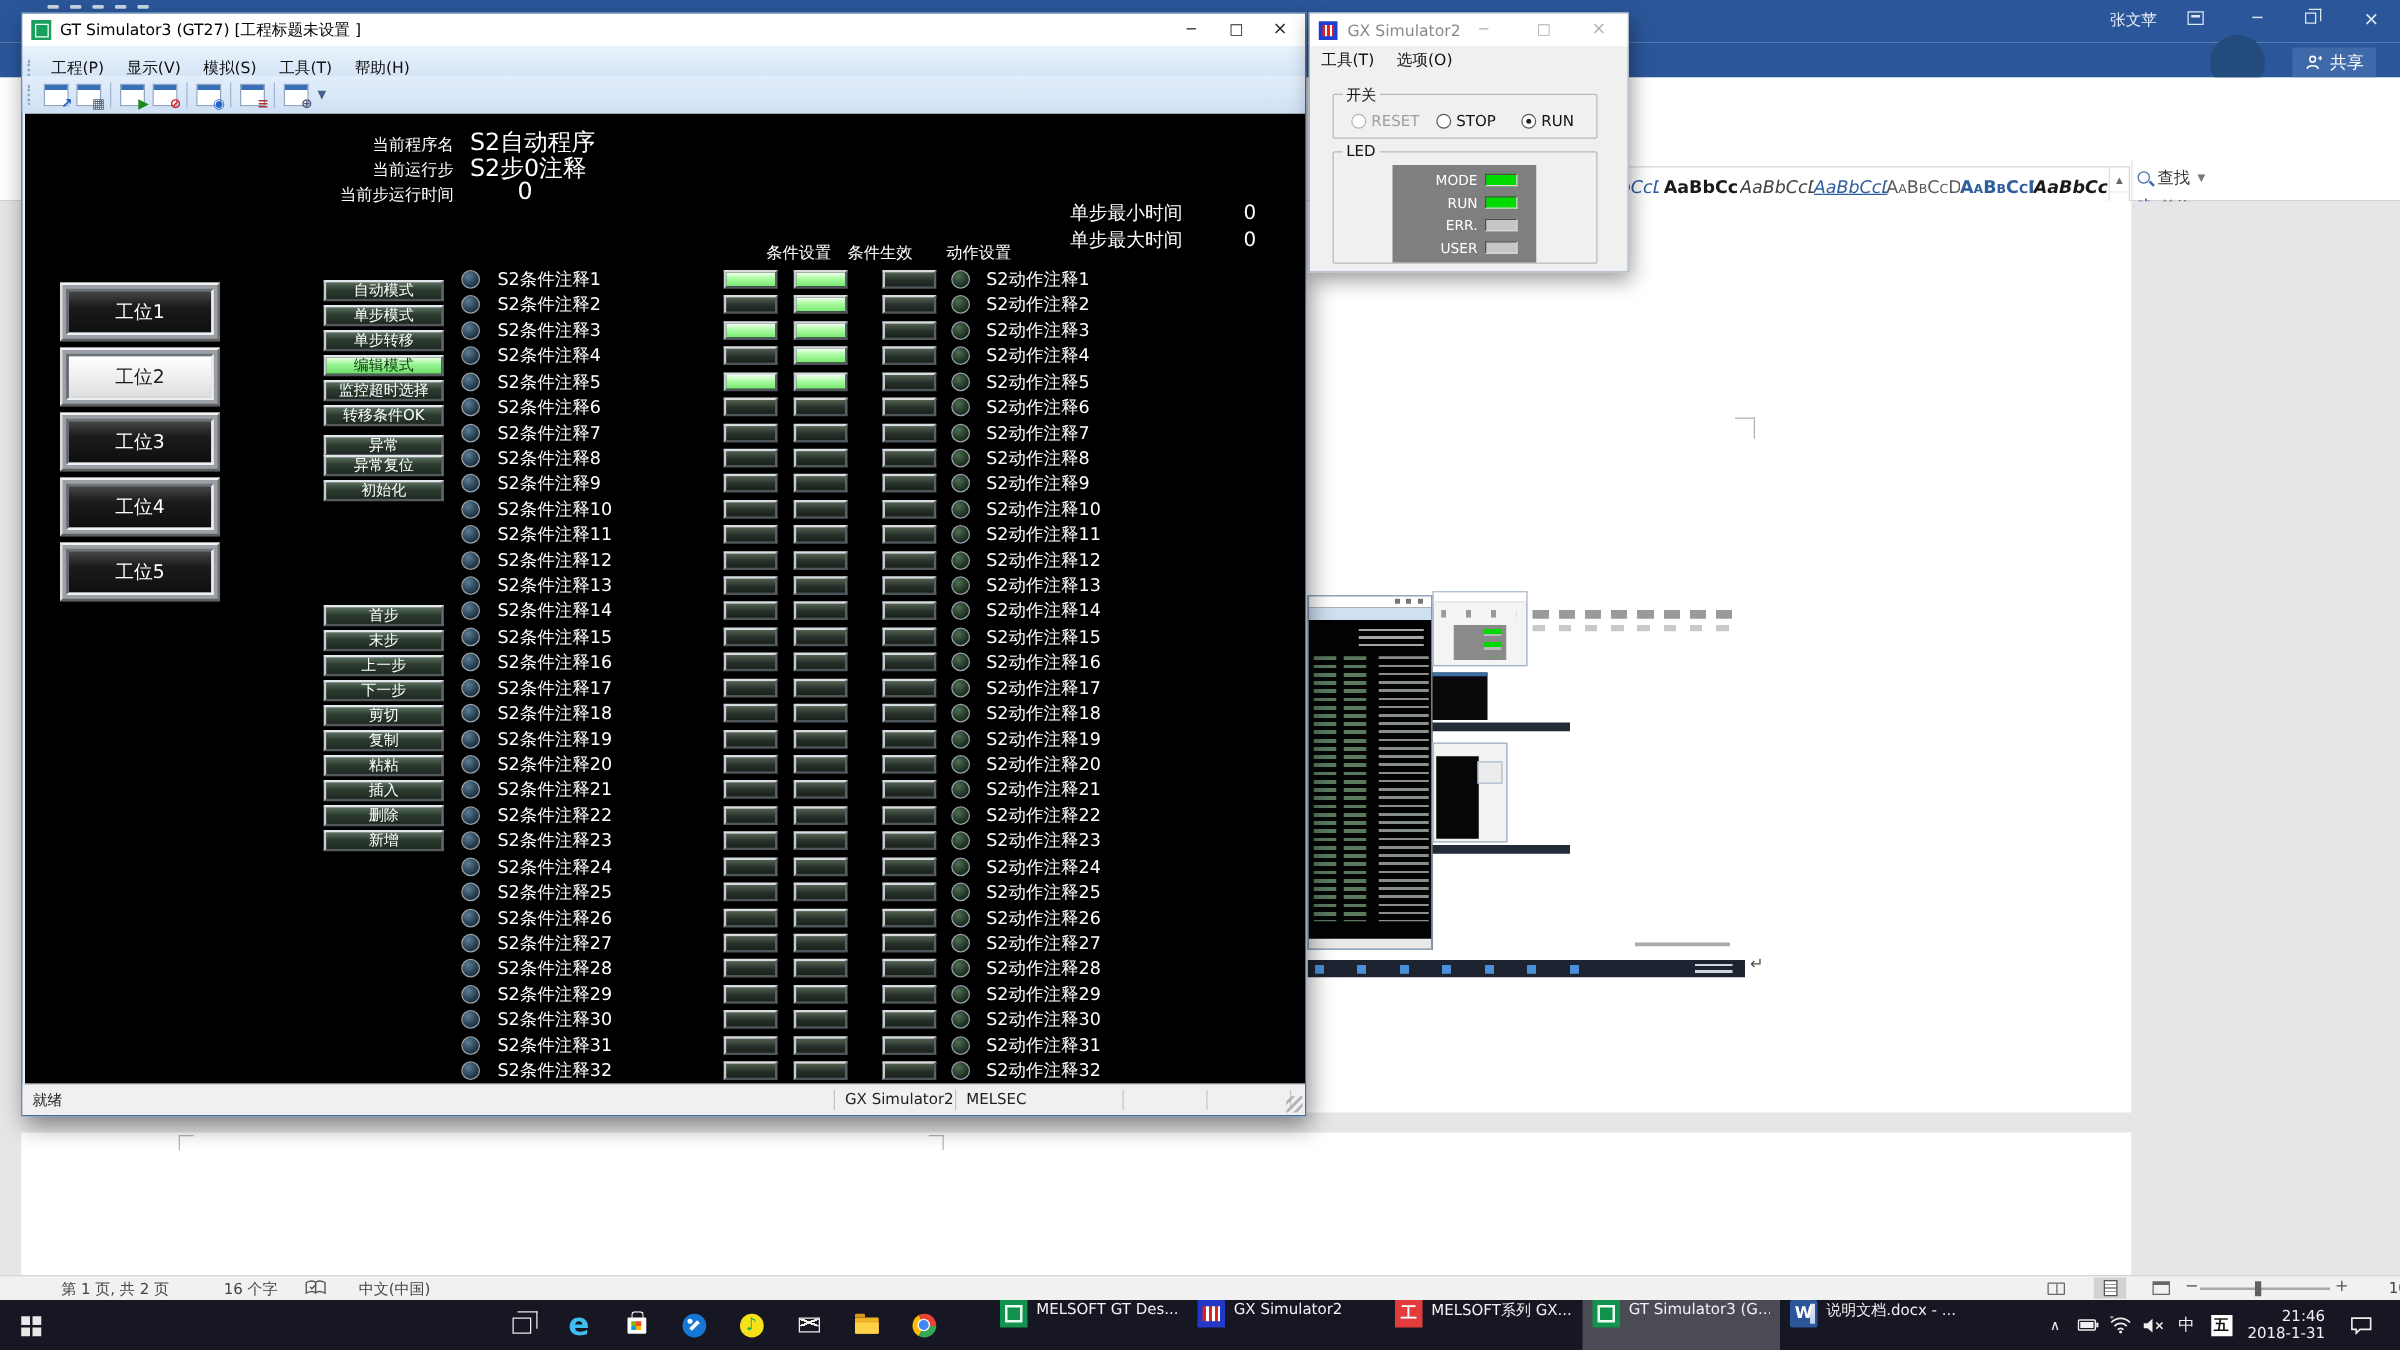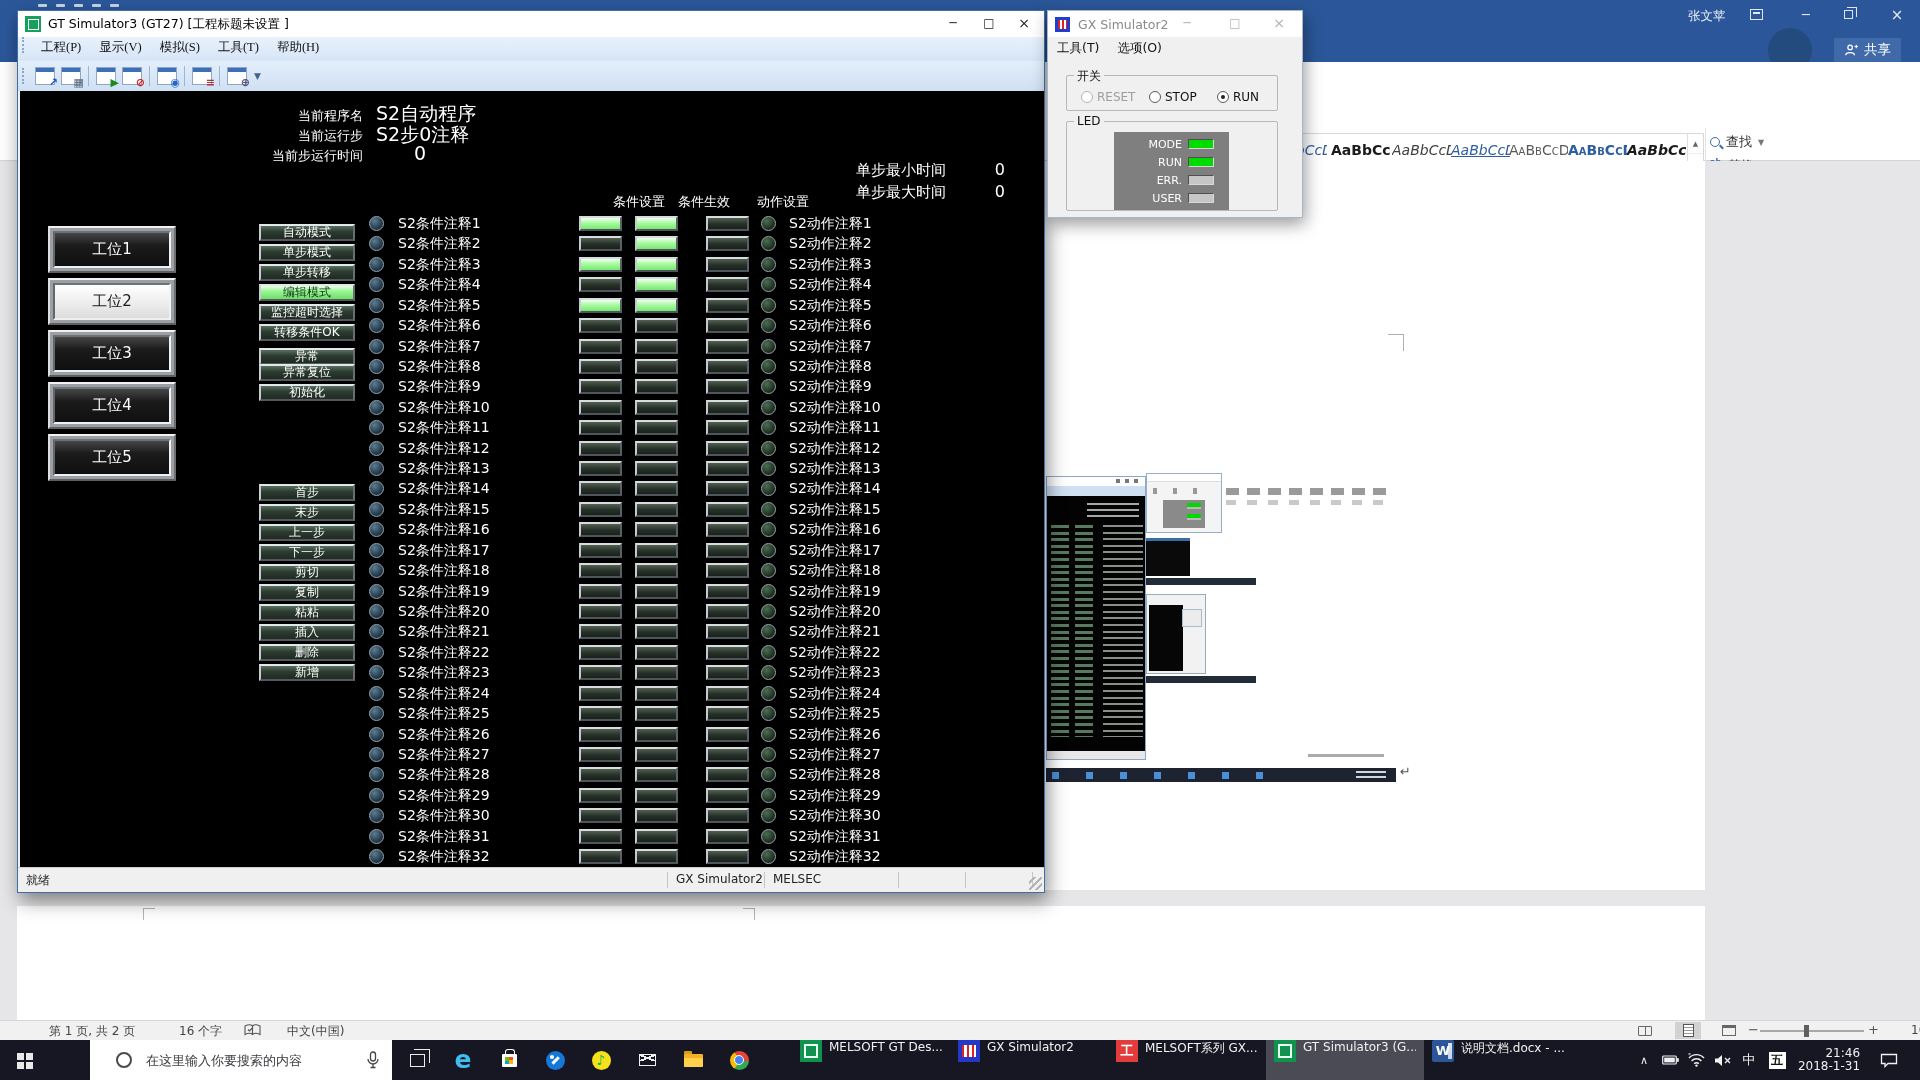--- a/index.html
+++ b/index.html
@@ -64,21 +64,21 @@
   .zoom-track { position:absolute; top:9px; width:104px; height:1.5px; background:#a8a8a8; }
   .zoom-thumb { position:absolute; top:4px; width:5px; height:12px; background:#606060; }
 
   
   .gt-win { position:absolute; left:17px; top:10px; width:1028px; height:883px; background:#f0f0f0; border:1px solid #3d6fa8; box-shadow:3px 8px 18px rgba(0,0,0,.45); }
   .gt-titlebar { position:absolute; left:0; top:0; right:0; height:26px; background:#fff; display:flex; align-items:center; }
   .gt-logo { width:16px; height:16px; margin-left:7px; background:#17a05d; position:relative; }
   .gt-logo:after { content:""; position:absolute; inset:2.5px; border:1.5px solid #fff; }
   .gt-title-text { margin-left:7px; font-size:12.5px; color:#000; }
   .gt-ctrl { position:absolute; top:0; width:34px; height:25px; text-align:center; line-height:25px; color:#222; font-size:12px; }
-  .gt-menubar { position:absolute; left:0; top:26px; right:0; height:28px; background:linear-gradient(180deg,#e9f2fc,#d3e3f6); border-bottom:1px solid #bdd0e7; display:flex; align-items:flex-start;font-family:Liberation Serif, serif; }
+  .gt-menubar { position:absolute; left:0; top:26px; right:0; height:28px; background:linear-gradient(180deg,#e9f2fc,#d3e3f6); border-bottom:1px solid #bdd0e7; display:flex; align-items:flex-end; }
   .grip { width:5px; height:16px; border-left:2px dotted #8aa5c5; margin:0 5px 0 4px; }
   .gt-menu-item { padding:0 9px; font-size:12.5px; color:#111; height:20px; line-height:20px; }
   .gt-toolbar { position:absolute; left:0; top:50px; right:0; height:30px; background:linear-gradient(180deg,#e3eefb,#cfe0f4); display:flex; align-items:center; }
   .gticon { width:20px; height:18px; background:#fff; border:1px solid #8fa6c4; position:relative; margin:0 3px; }
   .gticon:before { content:""; position:absolute; left:0; right:0; top:0; height:4px; background:#3b6fb8; }
   .gticon .badge { position:absolute; right:-4px; bottom:-5px; font-size:11px; font-weight:bold; }
   .tb-sep { width:1px; height:20px; background:#9fb6d2; margin:0 4px; }
   .tb-more { font-size:9px; color:#44628a; margin-left:4px; }
   .gt-screen { position:absolute; left:2px; top:80px; width:1024px; height:776px; background:#000; }
   .gt-status { position:absolute; left:0; bottom:0; right:0; height:25px; background:#f0f0f0; border-top:1px solid #d0d0d0; font-size:12px; color:#222; }
@@ -818,28 +818,20 @@
             <div class="lbar" style="background: rgb(198, 198, 198);"></div>
           </div>
         </div>
     </div>
   </div>
 
   <div class="taskbar">
     <div class="start-btn">
       <span class="win-logo"></span>
     </div>
-    <div class="search-box">
-      <span class="cortana-ring"></span>
-      <input class="search-input" placeholder="在这里输入你要搜索的内容" style="">
-      <svg class="mic-svg" width="14" height="18" viewBox="0 0 14 18">
-          <rect x="4.5" y="1" width="5" height="9" rx="2.5" fill="none" stroke="#444" stroke-width="1.3"></rect>
-          <path d="M2 8 a5 5 0 0 0 10 0 M7 13 v3 M4.5 16.5 h5" fill="none" stroke="#444" stroke-width="1.3"></path>
-        </svg>
-    </div>
     <div class="task-icons" id="task-icons">
         <div class="tbtn">
           <span class="ticon ic-taskview"></span>
         </div>
         <div class="tbtn">
           <span class="ticon ic-edge">e</span>
         </div>
         <div class="tbtn">
           <span class="ticon ic-store"></span>
         </div>

